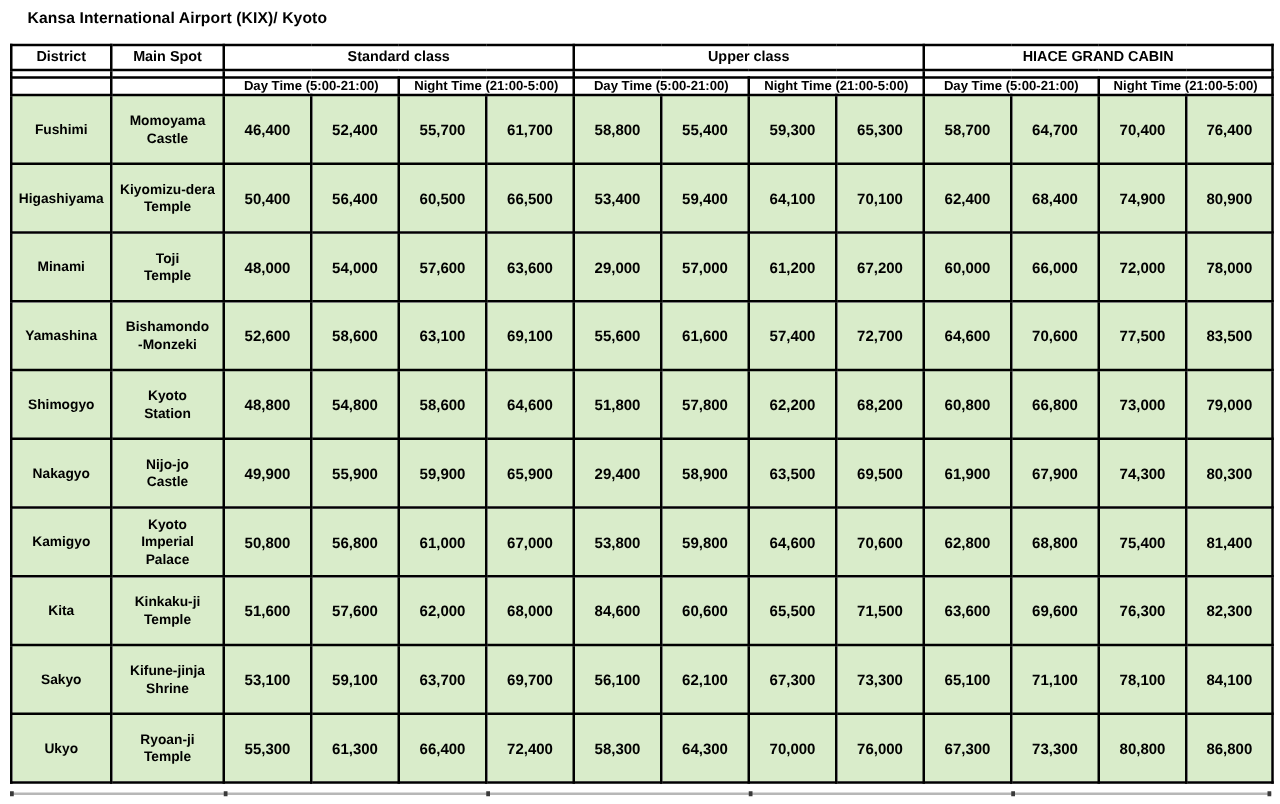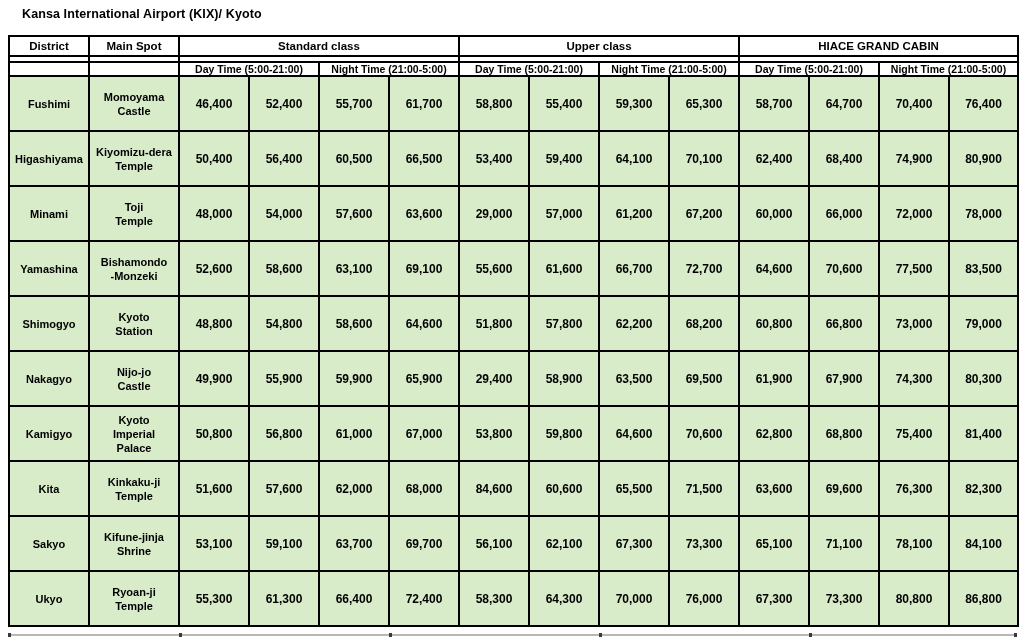--- a/index.html
+++ b/index.html
@@ -195,21 +195,21 @@
           <td class="spot">
             <div>Bishamondo</div>
             <div>-Monzeki</div>
           </td>
           <td class="fare">52,600</td>
           <td class="fare">58,600</td>
           <td class="fare">63,100</td>
           <td class="fare">69,100</td>
           <td class="fare">55,600</td>
           <td class="fare">61,600</td>
-          <td class="fare">66,700</td>
+          <td class="fare">57,400</td>
           <td class="fare">72,700</td>
           <td class="fare">64,600</td>
           <td class="fare">70,600</td>
           <td class="fare">77,500</td>
           <td class="fare">83,500</td>
         </tr>
         <tr>
           <td class="district">Shimogyo</td>
           <td class="spot">
             <div>Kyoto</div>

